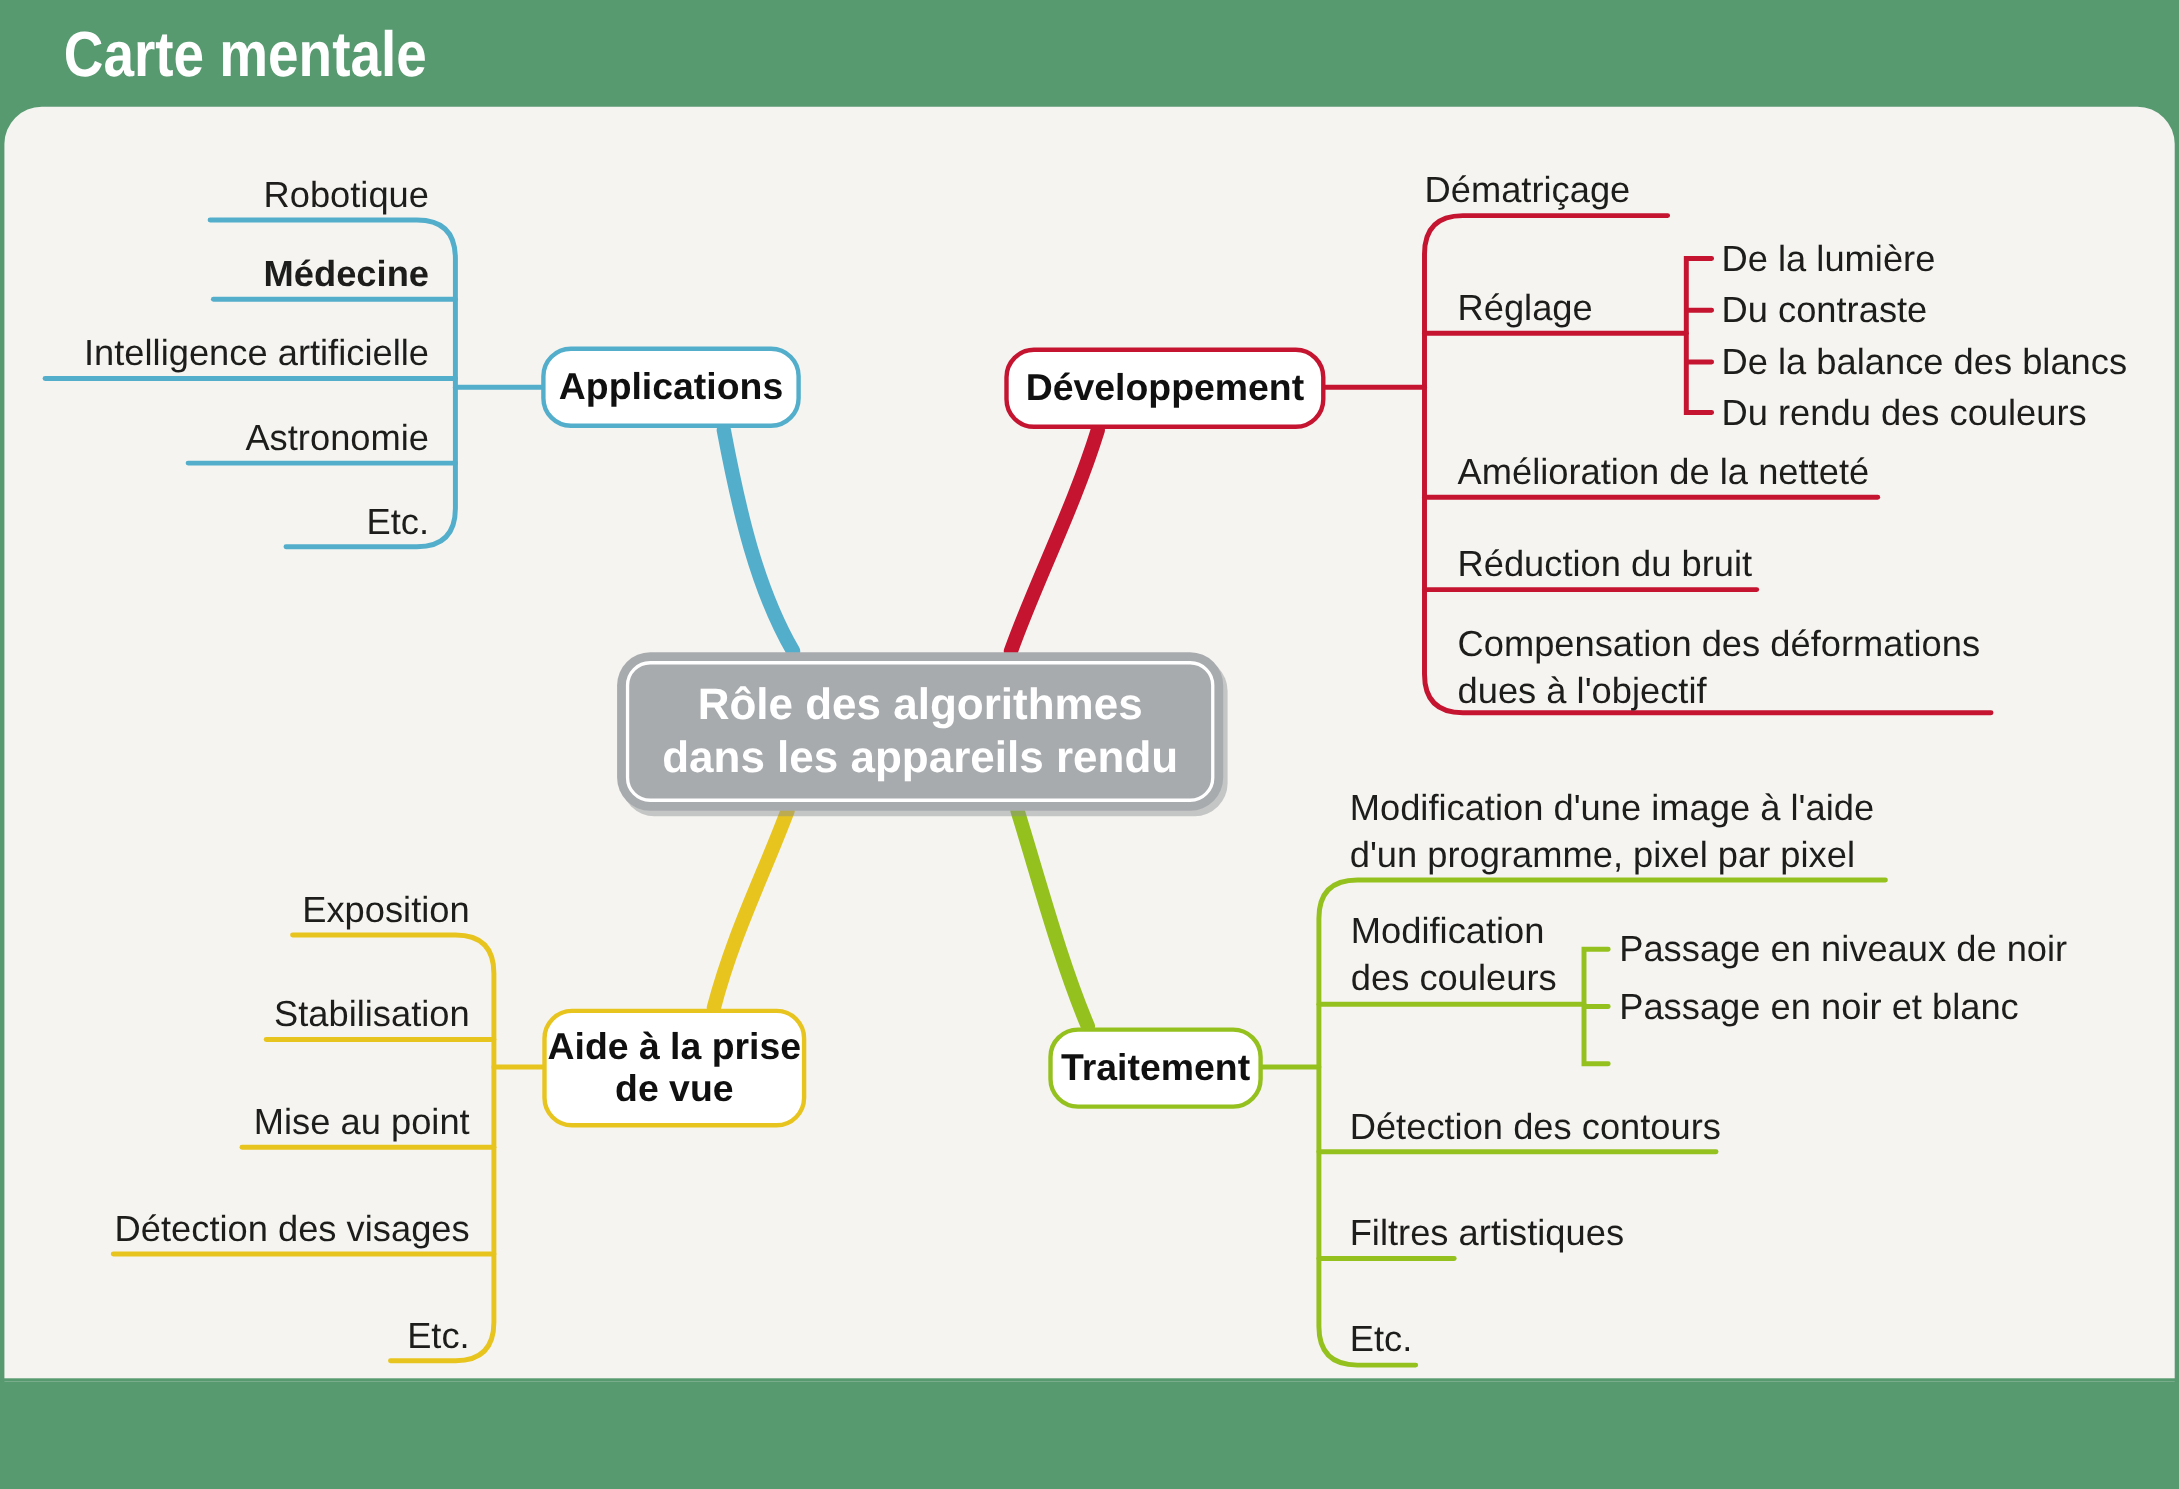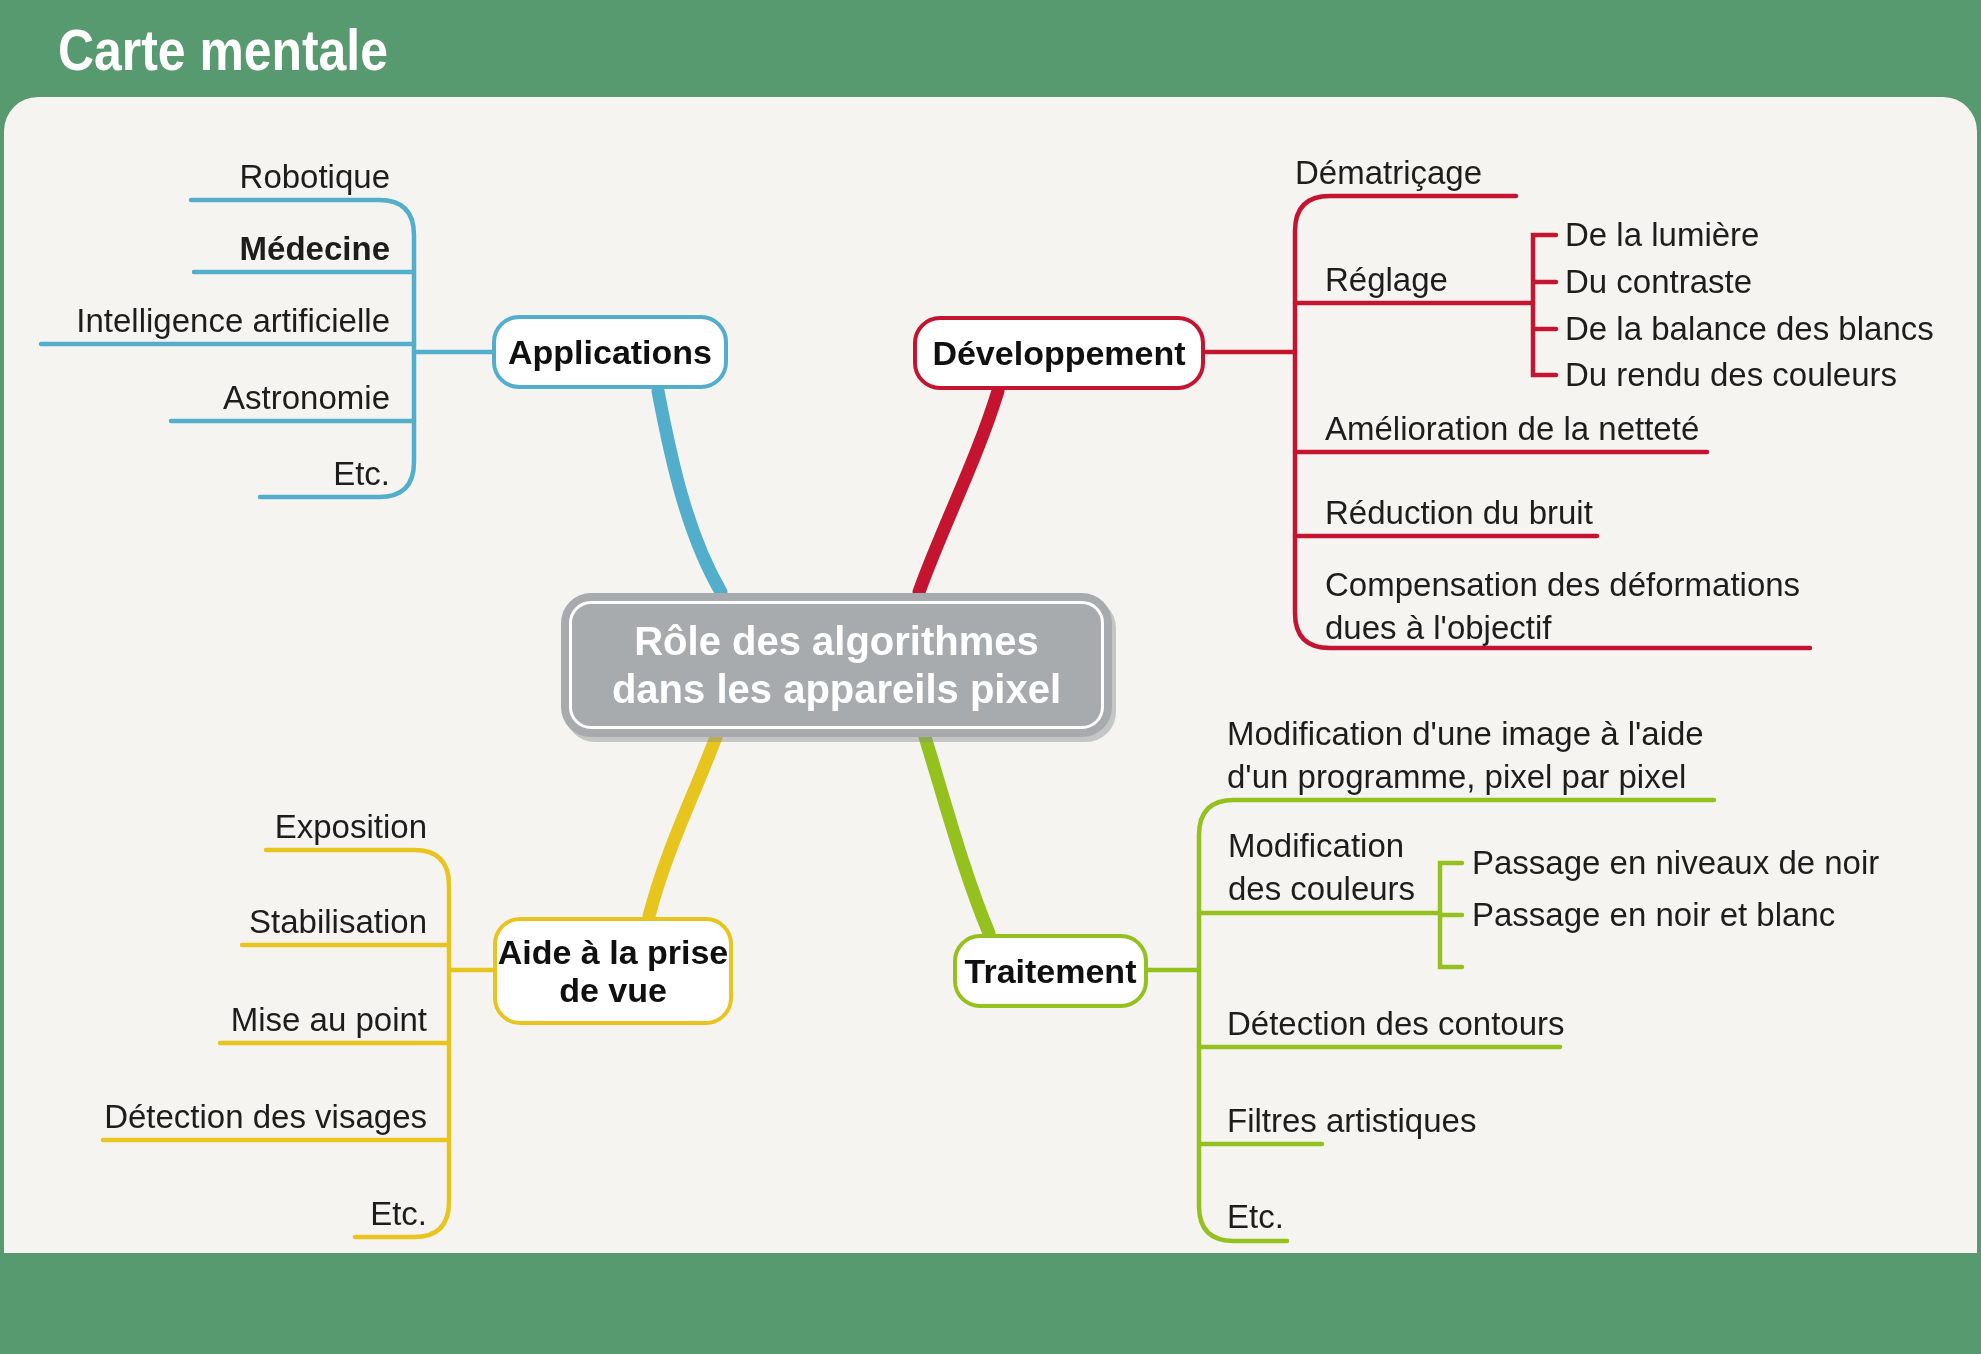--- a/index.html
+++ b/index.html
@@ -91,21 +91,21 @@
       <path d="M1199,1047 H1560"></path>
       <path d="M1199,1144 H1322"></path>
       <path d="M1147,970 H1199"></path>
       <path d="M1462,863 H1440 V967 H1462 M1440,915 H1462"></path>
       <path d="M925,737 C944,798 964,874 989,933" stroke-width="13"></path>
     </g>
   </svg>
 
   <div id="central" style="background: rgb(168, 171, 174);">
     <div>Rôle des algorithmes</div>
-    <div>dans les appareils pixel</div>
+    <div>dans les appareils rendu</div>
   </div>
 
   <div class="node" style="left: 492px; top: 315px; width: 236px; height: 74px; border-color: rgb(83, 174, 203);">
     <div>Applications</div>
   </div>
   <div class="node" style="left: 913px; top: 316px; width: 292px; height: 74px; border-color: rgb(196, 20, 48);">
     <div>Développement</div>
   </div>
   <div class="node" style="left: 493px; top: 917px; width: 240px; height: 108px; border-color: rgb(232, 196, 31);">
     <div>Aide à la prise</div>

